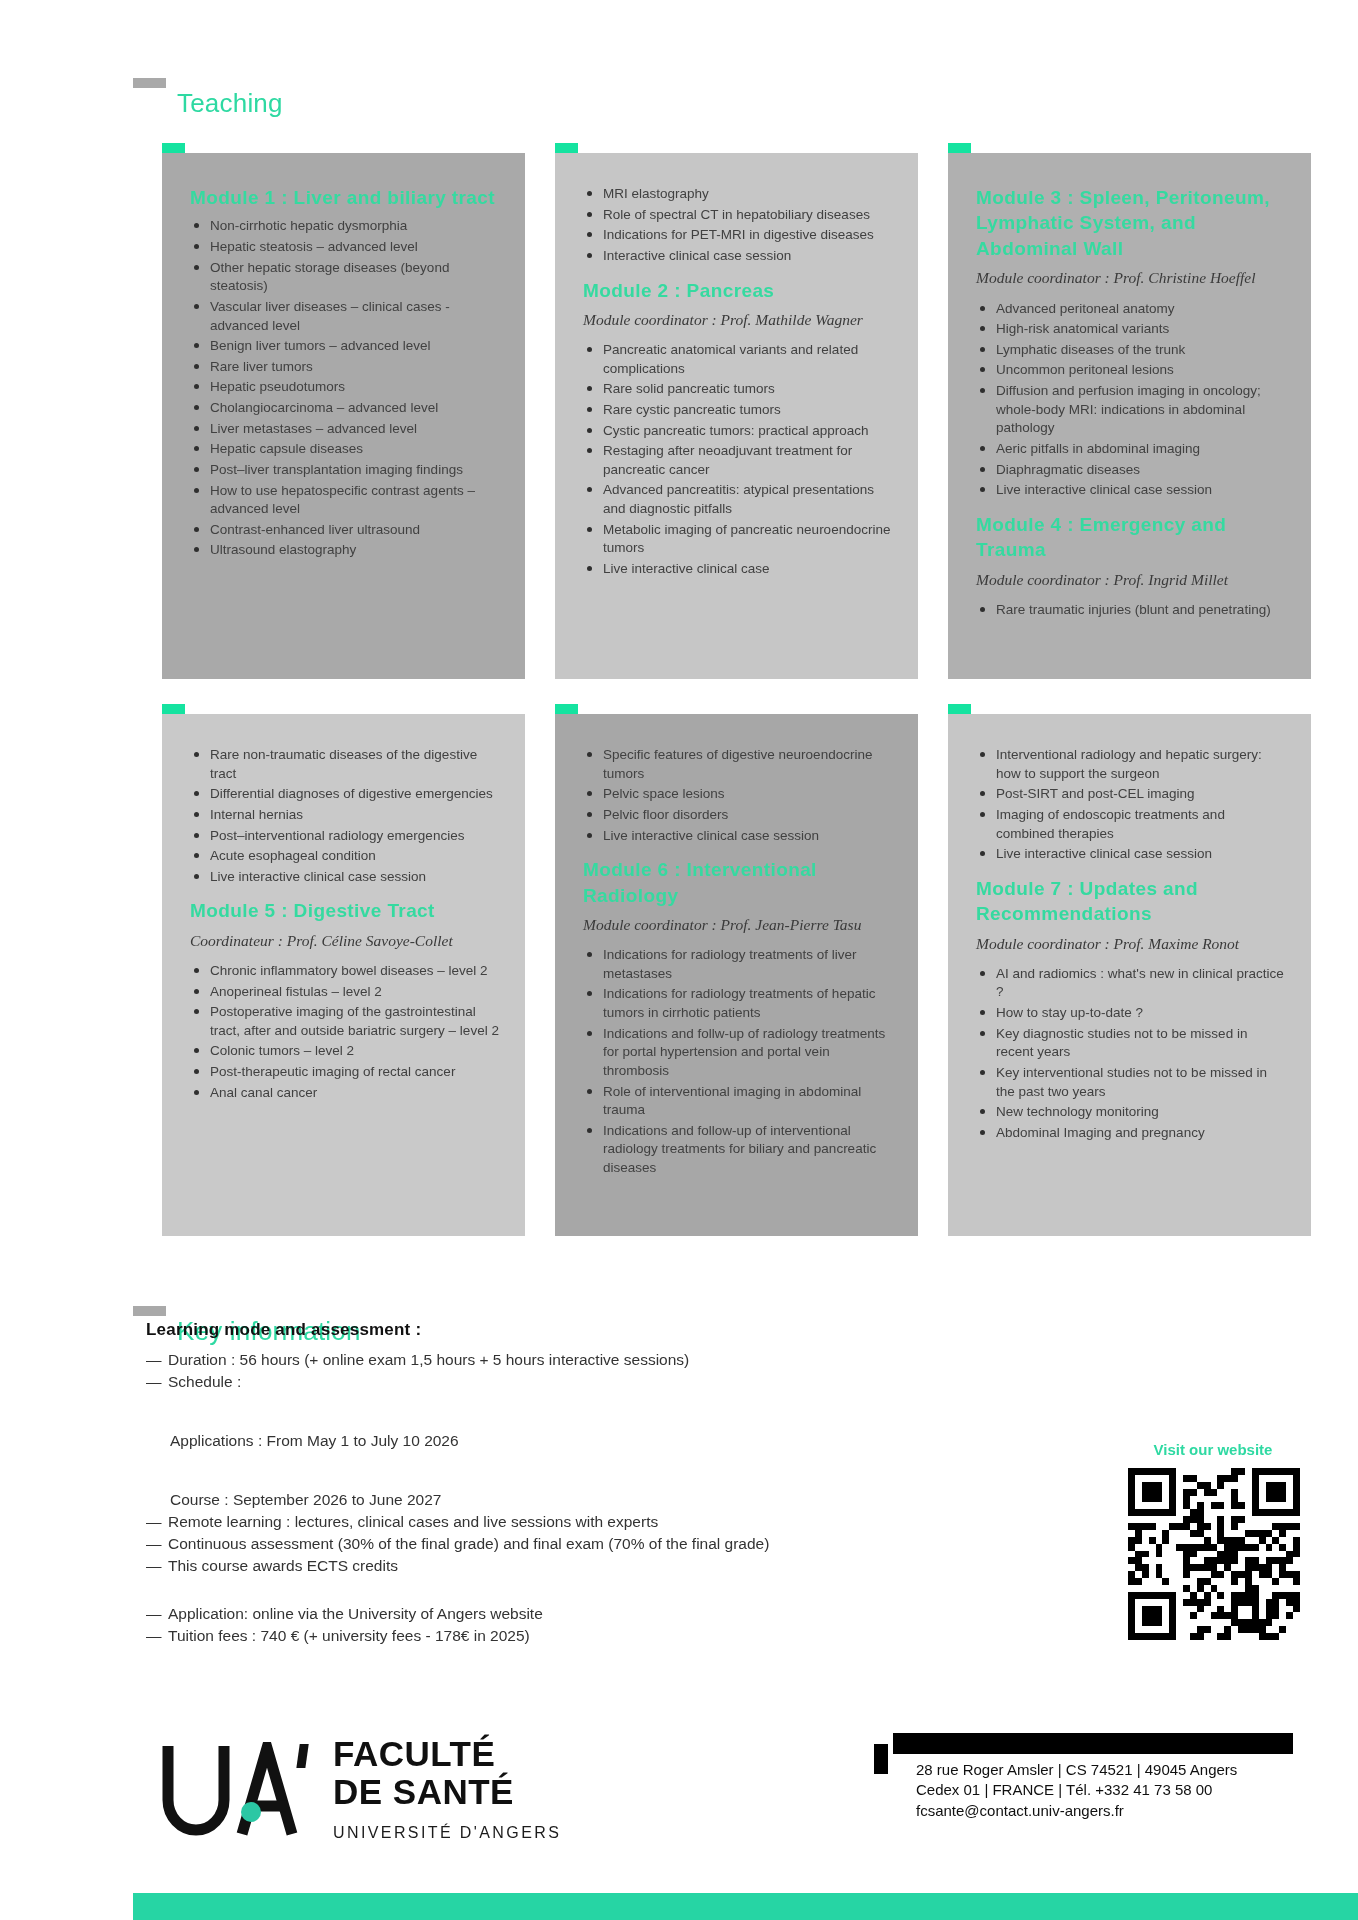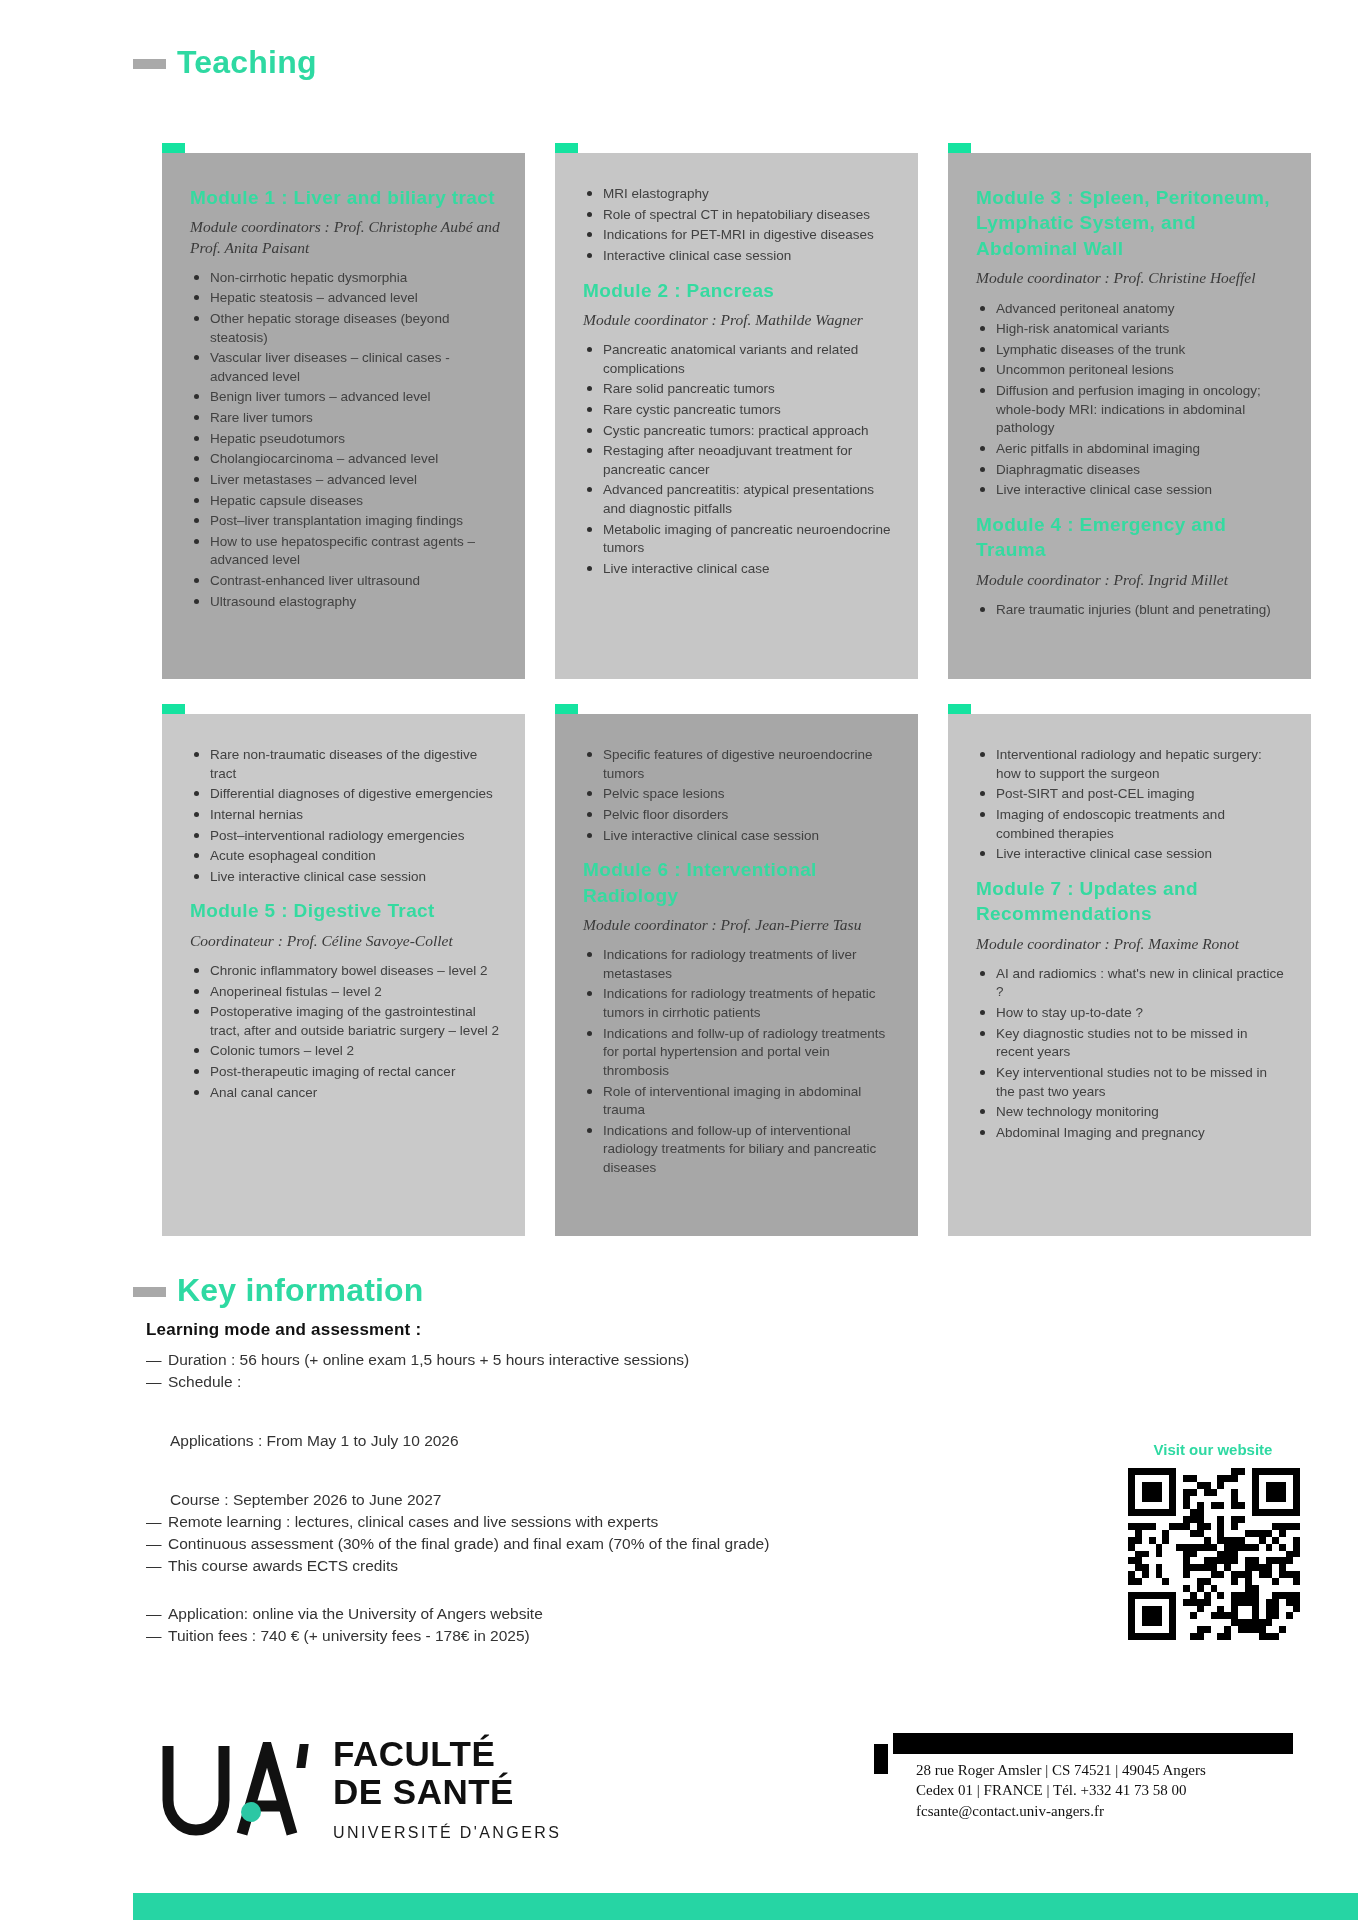--- a/index.html
+++ b/index.html
@@ -3,21 +3,21 @@
 <meta charset="utf-8">
 <style>
   html,body{margin:0;padding:0;}
   body{
     width:1358px;height:1920px;position:relative;background:#ffffff;
     font-family:"Liberation Sans", sans-serif;overflow:hidden;
   }
   
   .section-header{position:absolute;display:flex;align-items:center;gap:11px;}
   .section-header .dash{width:33px;height:10px;background:#a9a9a9;margin-top:3px;}
-  .section-header .hd-text{font-size:32px;font-weight:bold;color:#2ed9a2;letter-spacing:.2px;}
+  .section-header .hd-text{font-size:26px;font-weight:normal;color:#2ed9a2;letter-spacing:.2px;margin-top:44px;}
   #teaching-header{left:133px;top:44px;}
   #keyinfo-header{left:133px;top:1272px;}
 
   
   .module-row{position:absolute;left:162px;display:flex;gap:23px;}
   #module-row-1{top:143px;}
   #module-row-2{top:704px;}
   .box-wrap{width:370px;}
   .corner-tab{width:23px;height:10px;background:#15e3a0;}
   .box{box-sizing:border-box;width:363px;padding:32px 24px 0 28px;overflow:hidden;}
@@ -47,37 +47,36 @@
     font-size:15px;font-weight:bold;color:#2ed9a2;}
   #qr-code{position:absolute;left:1128px;top:1468px;width:172px;height:172px;}
 
   
   #ua-logo{position:absolute;left:158px;top:1742px;}
   #faculty-block{position:absolute;left:333px;top:1735px;color:#101010;}
   .faculty-line{font-size:35px;font-weight:800;line-height:38px;letter-spacing:.5px;}
   .university-line{margin-top:13px;font-size:16px;letter-spacing:2.4px;color:#1c1c1c;}
   #footer-bar{position:absolute;left:893px;top:1733px;width:400px;height:21px;background:#000;}
   #footer-square{position:absolute;left:874px;top:1744px;width:14px;height:30px;background:#000;}
-  #address-block{position:absolute;left:916px;top:1760px;font-size:15px;line-height:1.36;color:#101010;font-family:Liberation Serif, serif;}
+  #address-block{position:absolute;left:916px;top:1760px;font-size:15px;line-height:1.36;color:#101010;}
   #bottom-bar{position:absolute;left:133px;top:1893px;width:1225px;height:27px;background:#26d5a4;}
 </style>
 </head>
 <body>
 
 <div class="section-header" id="teaching-header">
   <div class="dash"></div>
   <div class="hd-text">Teaching</div>
 </div>
 
 <div class="module-row" id="module-row-1">
     <div class="box-wrap">
       <div class="corner-tab"></div>
       <div class="box" style="background: rgb(169, 169, 169);">
         <div class="mod-title">Module 1 : Liver and biliary tract</div>
-        <p class="coord">Module coordinators : Prof. Christophe Aubé and Prof. Anita Paisant</p>
         <ul>
           <li>Non-cirrhotic hepatic dysmorphia</li>
           <li>Hepatic steatosis – advanced level</li>
           <li>Other hepatic storage diseases (beyond steatosis)</li>
           <li>Vascular liver diseases – clinical cases - advanced level</li>
           <li>Benign liver tumors – advanced level</li>
           <li>Rare liver tumors</li>
           <li>Hepatic pseudotumors</li>
           <li>Cholangiocarcinoma – advanced level</li>
           <li>Liver metastases – advanced level</li>

